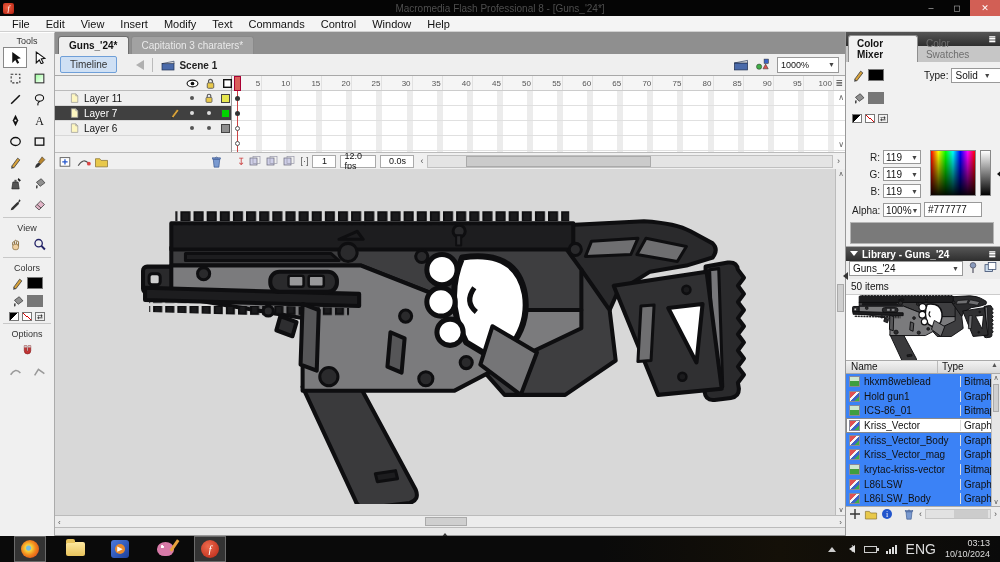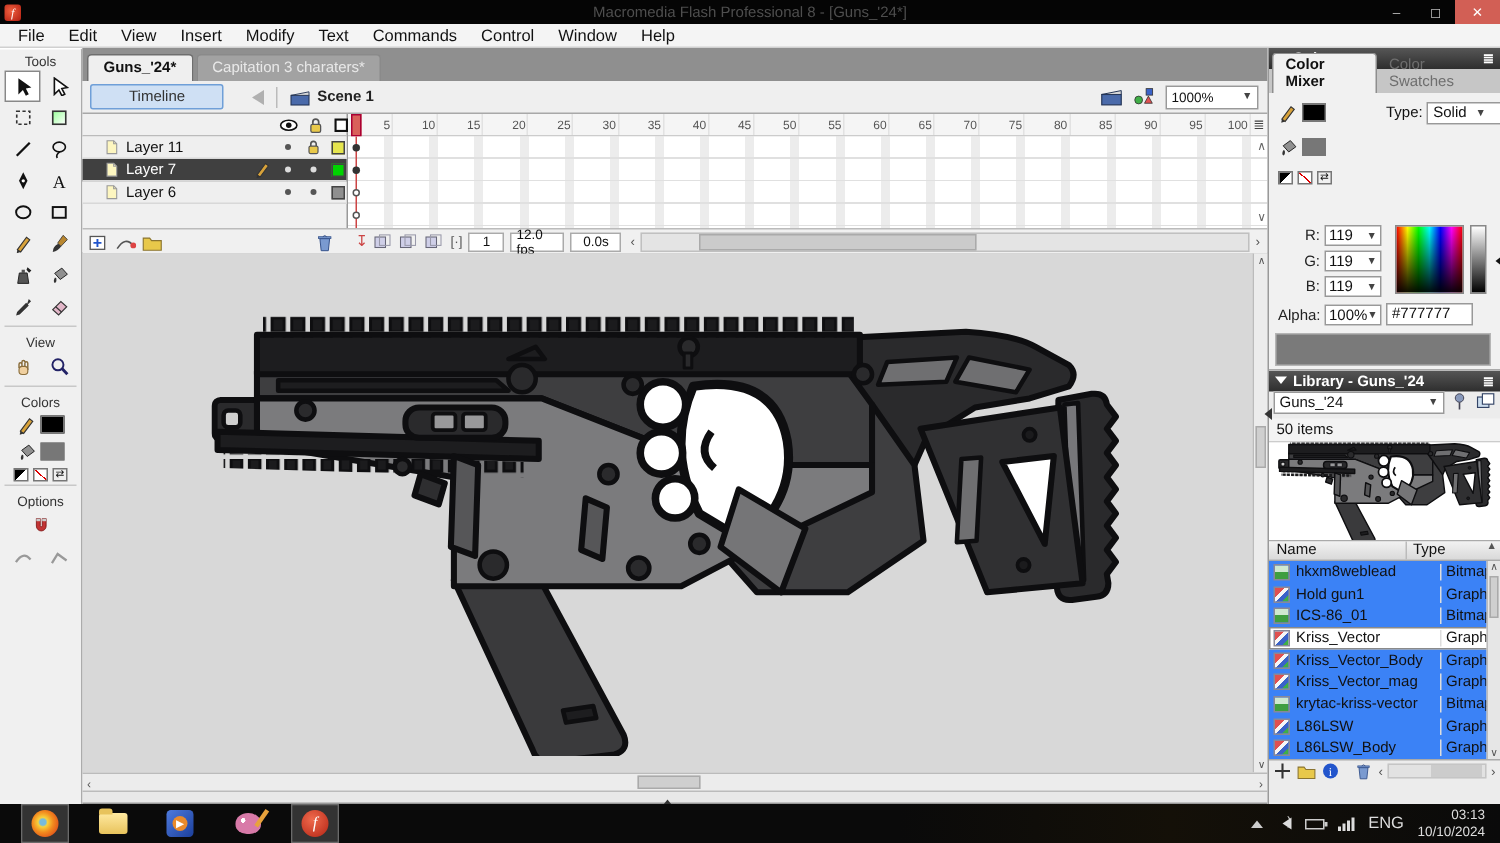--- a/index.html
+++ b/index.html
@@ -30,24 +30,24 @@
   .swatch{width:16px;height:12px;border:1px solid #777}
   .minirow{display:flex;justify-content:center;gap:3px;margin-top:2px}
   .mini{width:10px;height:9px;border:1px solid #777;font-size:7px;line-height:7px;text-align:center}
 
   
   .doctabs{position:absolute;left:55px;top:32px;width:790px;height:22px;background:#8f8f8f;display:flex;align-items:flex-end;padding-left:3px}
   .dtab{padding:3px 10px 3px;font-size:10px;border-radius:3px 3px 0 0;margin-right:2px}
   .dtab.on{background:#efefef;border:1px solid #6e6e6e;border-bottom:none;color:#111;font-weight:bold}
   .dtab.off{background:#a2a2a2;color:#e9e9e9;border:1px solid #8a8a8a;border-bottom:none}
   .editbar{position:absolute;left:55px;top:54px;width:790px;height:22px;background:#efefef;border-bottom:1px solid #a8a8a8;display:flex;align-items:center}
-  .tl-btn{margin-left:5px;padding:2px 25px;background:#cfe0f4;border:1px solid #6f9fd8;border-radius:2px;font-size:10px;color:#333}
+  .tl-btn{margin-left:5px;padding:2px 9px;background:#cfe0f4;border:1px solid #6f9fd8;border-radius:2px;font-size:10px;color:#333}
   .backarr{width:0;height:0;border:5px solid transparent;border-right:8px solid #b0b0b0;margin-left:14px}
   .vsep{width:1px;height:14px;background:#bbb;margin:0 8px}
-  .scene{display:flex;align-items:center;gap:4px;font-size:10px;font-weight:bold;color:#222}
+  .scene{display:flex;align-items:flex-end;gap:4px;font-size:10px;font-weight:bold;color:#222}
   .eb-right{margin-left:auto;display:flex;align-items:center;gap:6px;margin-right:6px}
   .zoombox{width:62px;height:16px;background:#fff;border:1px solid #999;font-size:9px;display:flex;align-items:center;padding:0 3px;justify-content:space-between}
 
   
   .timeline{position:absolute;left:55px;top:76px;width:790px;height:93px;background:#f0f0f0;border-bottom:1px solid #888}
   .lay-col{position:absolute;left:0;top:0;width:177px;height:76px;border-right:1px solid #999}
   .lay-hdr{height:15px;border-bottom:1px solid #bbb;position:relative}
   .lay-hdr .hic{position:absolute;top:1px;width:13px;height:13px}
   .lrow{height:15px;display:flex;align-items:center;position:relative;border-bottom:1px solid #d8d8d8;background:#efefef;font-size:10px}
   .lrow.sel{background:#404040;color:#fff}
@@ -144,21 +144,21 @@
   .ic-paint:after{content:"";position:absolute;right:-2px;top:-3px;width:3px;height:13px;background:#e8a23c;transform:rotate(35deg)}
   .ic-flash{width:18px;height:18px;border-radius:50%;background:radial-gradient(circle at 40% 35%,#ef6a4d,#b42414);display:flex;align-items:center;justify-content:center;color:#fff;font-size:11px;font-style:italic;font-family:"Liberation Serif",serif}
   .tray{margin-left:auto;display:flex;align-items:center;gap:9px;color:#ddd;padding-right:10px}
   .chev{width:0;height:0;border:4px solid transparent;border-bottom:5px solid #ccc;margin-top:-3px}
   .spk{width:0;height:0;border:4px solid transparent;border-right:6px solid #ddd;position:relative}
   .spk:after{content:")";position:absolute;left:3px;top:-6px;color:#ddd;font-size:8px}
   .batt{width:13px;height:7px;border:1px solid #ccc;position:relative}
   .batt:after{content:"";position:absolute;right:-3px;top:1px;width:2px;height:3px;background:#ccc}
   .bars{display:flex;align-items:flex-end;gap:1px;height:9px}
   .bars i{width:2px;background:#ddd;display:block}
-  .lang{font-size:11px}
+  .lang{font-size:14px}
   .clock{font-size:9px;text-align:right;line-height:11px}
 </style>
 </head>
 <body>
 
 <svg width="0" height="0" style="position:absolute">
   <defs>
     <linearGradient id="gg" x1="0" y1="0" x2="1" y2="1">
         <stop offset="0" stop-color="#9f9"></stop>
         <stop offset="1" stop-color="#fff"></stop>

